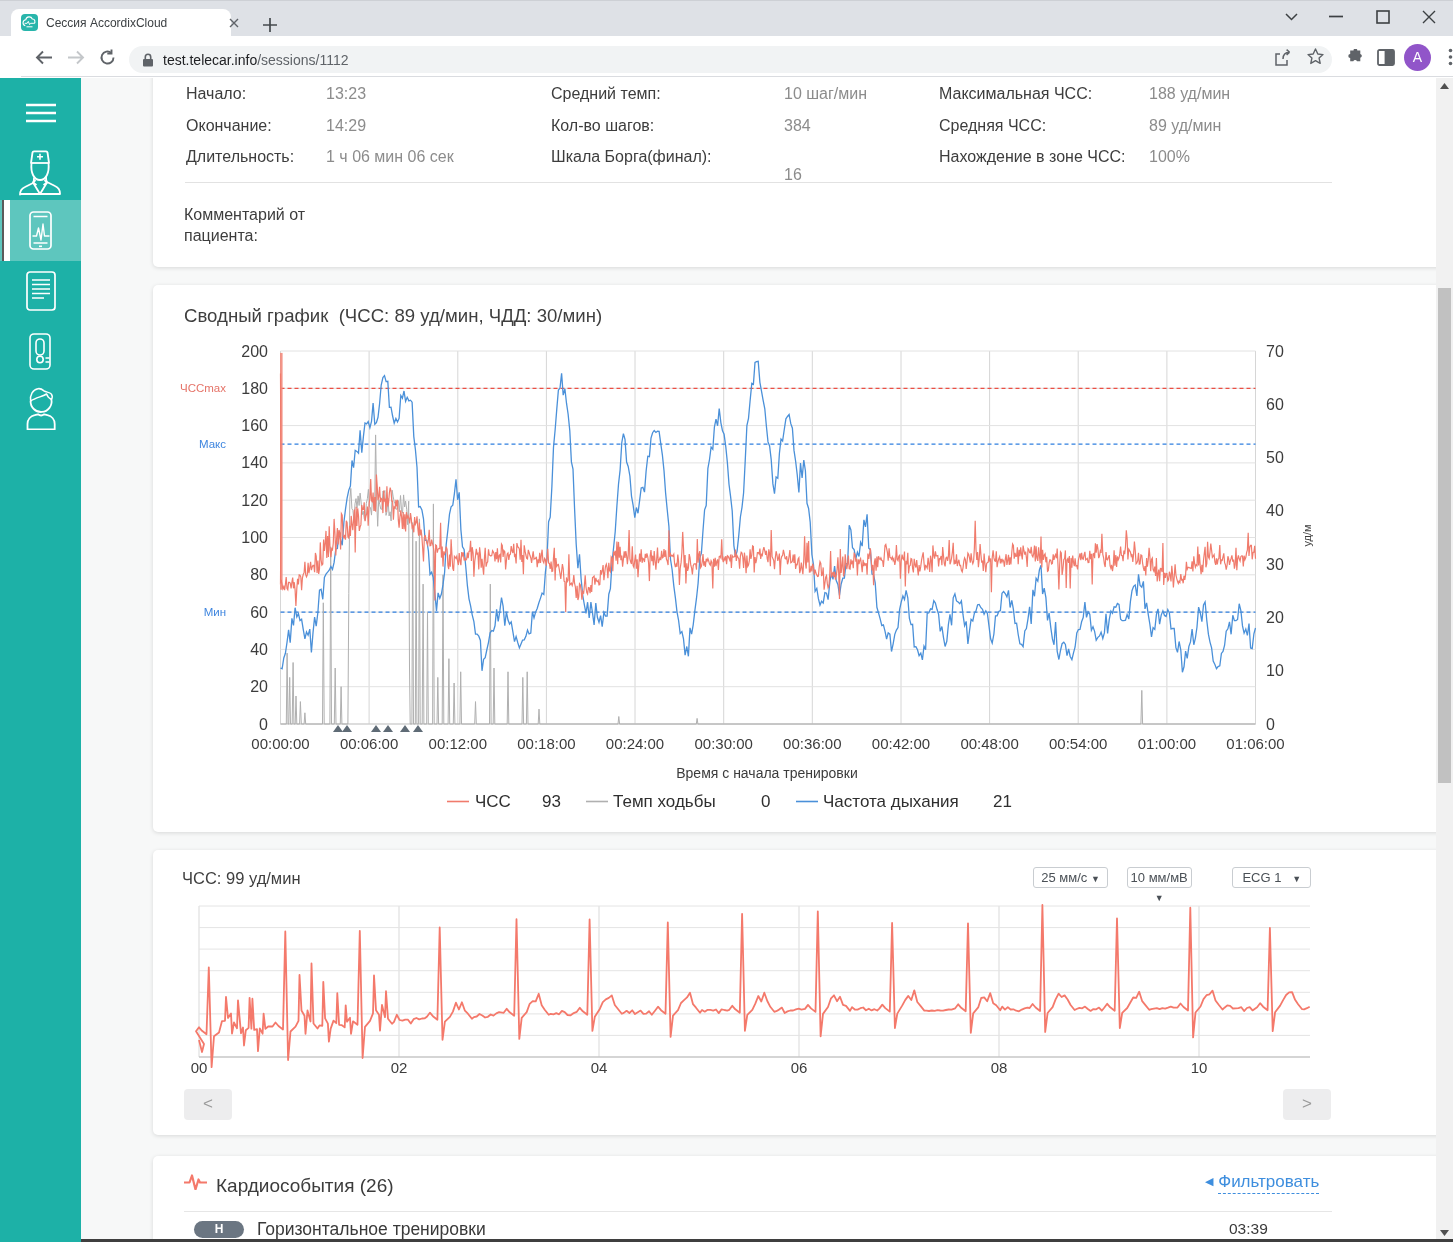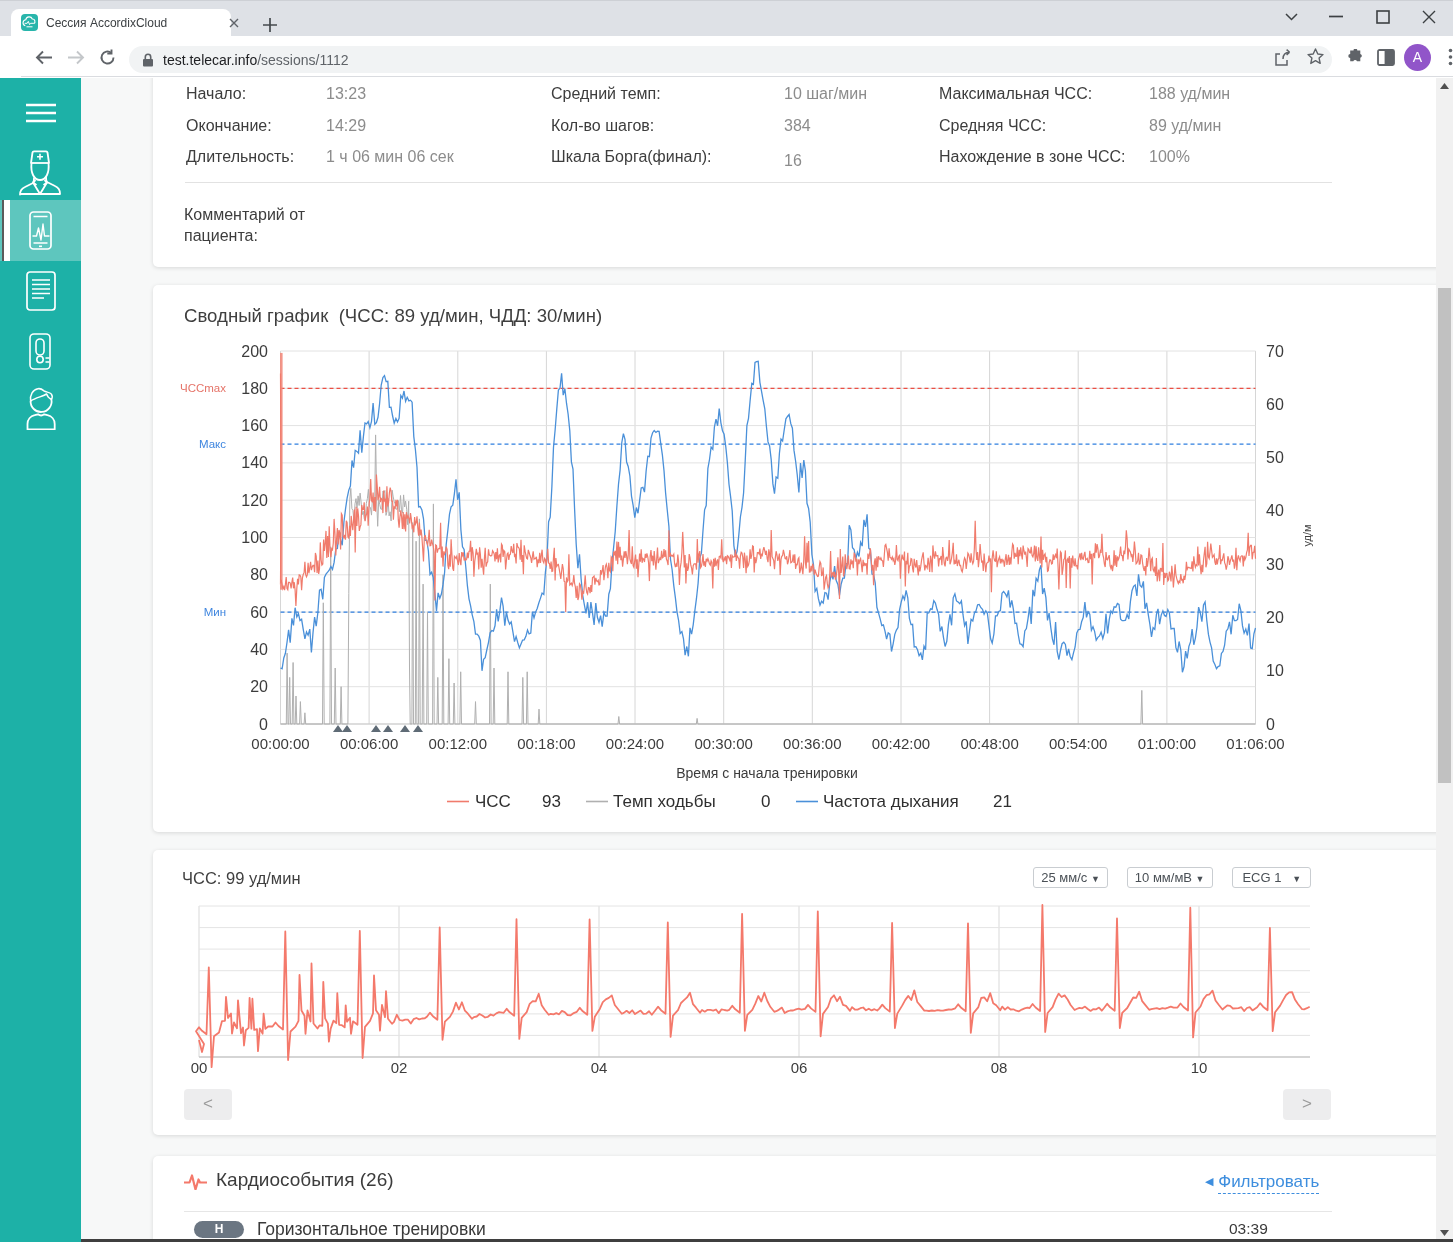--- a/index.html
+++ b/index.html
@@ -102,21 +102,21 @@
 <div class="val" style="left:996px;top:47px">188 уд/мин</div>
 <div class="lbl" style="left:33px;top:79px">Окончание:</div>
 <div class="val" style="left:173px;top:79px">14:29</div>
 <div class="lbl" style="left:398px;top:79px">Кол-во шагов:</div>
 <div class="val" style="left:631px;top:79px">384</div>
 <div class="lbl" style="left:786px;top:79px">Средняя ЧСС:</div>
 <div class="val" style="left:996px;top:79px">89 уд/мин</div>
 <div class="lbl" style="left:33px;top:110px">Длительность:</div>
 <div class="val" style="left:173px;top:110px">1 ч 06 мин 06 сек</div>
 <div class="lbl" style="left:398px;top:110px">Шкала Борга(финал):</div>
-<div class="val" style="left:631px;top:114px">16</div>
+<div class="val" style="left:631px;top:128px">16</div>
 <div class="lbl" style="left:786px;top:110px">Нахождение в зоне ЧСС:</div>
 <div class="val" style="left:996px;top:110px">100%</div>
 <div class="abs" style="left:32px;top:144px;width:1147px;height:1px;background:#e2e2e2"></div>
 <div class="lbl" style="left:31px;top:166px;line-height:21px">Комментарий от<br>пациента:</div>
 </div>
 <div class="card" style="top:206.5px;height:547.5px;"></div>
 <svg class="abs" style="left:153px;top:206.5px" width="1210" height="548" viewBox="0 0 1210 548">
       <text x="31.0" y="36.5" font-size="18.6" fill="#3f3f3f">Сводный график&nbsp;&nbsp;(ЧСС: 89 уд/мин, ЧДД: 30/мин)</text>
       <line x1="127.5" y1="66.0" x2="127.5" y2="439.0" stroke="#d6d6d6" stroke-width="1"></line>
       <line x1="216.1" y1="66.0" x2="216.1" y2="439.0" stroke="#d6d6d6" stroke-width="1"></line>
@@ -221,29 +221,29 @@
       <line x1="46.0" y1="207.0" x2="1157.0" y2="207.0" stroke="#b9b9b9" stroke-width="1"></line>
       <polyline points="46.0,190.0 49.0,202.0 51.0,194.0 43.0,181.3 46.0,177.3 49.0,180.8 53.5,184.3 55.8,117.3 58.6,217.2 61.0,186.3 66.0,182.5 69.0,171.1 72.0,170.8 73.0,146.8 75.0,168.0 78.0,163.5 79.0,183.5 81.0,172.5 84.0,178.3 85.0,150.3 88.0,183.3 90.0,177.5 91.0,195.5 92.8,180.3 95.6,177.9 96.6,147.9 98.4,178.7 99.4,148.7 101.2,179.9 104.0,179.1 105.0,201.1 106.8,178.3 109.6,183.7 110.6,163.7 112.4,178.8 115.2,176.5 119.5,176.5 122.5,172.5 125.5,176.0 130.0,179.5 132.3,81.5 135.1,210.1 137.5,181.5 142.5,176.7 145.5,170.9 146.5,124.9 148.5,160.5 151.5,165.8 152.5,183.8 154.5,160.5 157.5,171.5 158.5,113.5 160.5,173.5 164.5,178.5 166.5,175.4 169.3,175.8 170.3,131.8 172.1,168.4 174.9,173.6 175.9,191.6 177.7,178.6 180.5,170.6 183.3,173.2 184.3,143.2 186.1,174.8 188.9,175.2 191.7,177.4 192.7,155.4 194.0,171.8 197.0,167.8 198.0,183.8 200.0,171.3 204.5,174.8 206.8,80.8 209.6,208.0 212.0,176.8 217.0,170.8 220.0,163.4 221.0,125.4 223.0,160.3 226.0,164.7 227.0,180.7 229.0,154.9 232.0,167.2 233.0,141.2 235.0,168.8 239.0,173.8 241.0,171.9 243.8,164.8 246.6,170.0 249.4,170.7 252.2,169.6 255.0,169.7 257.8,173.6 260.6,169.2 263.4,168.0 266.2,169.4 269.0,168.5 271.8,168.3 273.9,166.7 276.9,162.7 279.9,166.2 284.4,169.7 286.7,77.5 289.5,189.8 291.9,171.7 296.9,166.9 299.9,161.6 302.9,152.7 305.9,159.5 308.9,152.3 311.9,160.7 314.9,163.7 318.9,168.7 320.9,167.1 323.7,166.5 326.5,164.0 329.3,165.5 332.1,167.5 334.9,166.8 337.7,164.5 340.5,165.6 343.3,163.4 346.1,162.2 350.7,162.8 353.7,158.8 356.7,162.3 361.2,165.8 363.5,69.2 366.3,188.9 368.7,167.8 373.7,162.1 376.7,153.8 379.7,151.1 382.7,151.3 385.7,143.8 388.7,155.3 391.7,159.8 395.7,164.8 397.7,163.9 400.5,164.4 403.3,163.2 406.1,164.3 408.9,160.9 411.7,162.1 414.5,165.0 417.3,165.4 420.1,163.4 423.8,161.8 426.8,157.8 429.8,161.3 434.3,164.8 436.6,69.4 439.4,180.9 441.8,166.8 446.8,158.9 449.8,152.1 452.8,149.4 455.8,147.9 458.8,145.4 461.8,155.0 464.8,158.8 468.8,163.8 470.8,162.9 473.6,160.8 476.4,163.0 479.2,160.3 482.0,164.1 484.8,162.3 487.6,160.6 490.4,163.8 493.2,163.6 496.0,161.2 498.8,164.8 502.0,160.7 505.0,156.7 508.0,160.2 512.5,163.7 514.8,72.5 517.6,186.9 520.0,165.7 525.0,160.2 528.0,153.0 531.0,150.2 534.0,147.4 537.0,142.7 540.0,154.2 543.0,157.7 547.0,162.7 549.0,159.9 551.8,161.7 554.6,159.8 557.4,159.9 560.2,160.6 563.0,159.5 565.8,163.1 568.6,159.3 571.4,160.0 574.2,160.6 576.3,159.8 579.3,155.8 582.3,159.3 586.8,162.8 589.1,63.8 591.9,180.8 594.3,164.8 599.3,159.9 602.3,153.7 605.3,146.0 608.3,151.5 611.3,142.7 614.3,151.0 617.3,156.8 621.3,161.8 623.3,161.2 626.1,159.6 628.9,157.6 631.7,163.0 634.5,161.4 637.3,160.5 640.1,160.5 642.9,159.4 645.7,158.7 648.5,159.6 652.0,158.9 655.0,154.9 658.0,158.4 662.5,161.9 664.8,61.3 667.6,186.3 670.0,163.9 675.0,157.0 678.0,148.3 681.0,145.3 684.0,151.2 687.0,146.7 690.0,154.9 693.0,155.9 697.0,160.9 699.0,157.1 701.8,159.5 704.6,159.6 707.4,158.2 710.2,157.5 713.0,160.3 715.8,158.7 718.6,160.4 721.4,159.2 724.2,160.5 726.3,158.6 729.3,154.6 732.3,158.1 736.8,161.6 739.1,73.0 741.9,178.0 744.3,163.6 749.3,155.4 752.3,149.9 755.3,145.9 758.3,150.1 761.3,140.3 764.3,152.0 767.3,155.6 771.3,160.6 773.3,160.6 776.1,161.0 778.9,160.5 781.7,160.8 784.5,160.1 787.3,160.5 790.1,160.6 792.9,160.0 795.7,159.5 798.5,159.6 802.2,158.3 805.2,154.3 808.2,157.8 812.7,161.3 815.0,73.3 817.8,182.8 820.2,163.3 825.2,157.4 828.2,148.0 831.2,147.4 834.2,151.3 837.2,143.1 840.2,153.2 843.2,155.3 847.2,160.3 849.2,156.6 852.0,159.6 854.8,157.1 857.6,159.5 860.4,159.3 863.2,160.7 866.0,161.3 868.8,159.6 871.6,158.4 874.4,157.6 876.6,158.0 879.6,154.0 882.6,157.5 887.1,161.0 889.4,55.0 892.2,182.0 894.6,163.0 899.6,157.1 902.6,149.4 905.6,143.7 908.6,147.0 911.6,145.4 914.6,149.5 917.6,155.0 921.6,160.0 923.6,159.0 926.4,157.9 929.2,158.3 932.0,156.6 934.8,159.0 937.6,160.9 940.4,159.1 943.2,159.3 946.0,157.6 948.8,160.7 951.2,157.8 954.2,153.8 957.2,157.3 961.7,160.8 964.0,68.5 966.8,178.0 969.2,162.8 974.2,158.0 977.2,152.7 980.2,147.5 983.2,147.8 986.2,141.7 989.2,151.2 992.2,154.8 996.2,159.8 998.2,159.2 1001.0,158.6 1003.8,158.1 1006.6,159.2 1009.4,158.1 1012.2,158.7 1015.0,157.7 1017.8,156.6 1020.6,157.7 1024.5,157.5 1027.5,153.5 1030.5,157.0 1035.0,160.5 1037.3,57.7 1040.1,187.4 1042.5,162.5 1047.5,156.5 1050.5,149.1 1053.5,145.2 1056.5,144.3 1059.5,140.6 1062.5,150.5 1065.5,154.5 1069.5,159.5 1071.5,157.7 1074.3,155.4 1077.1,155.9 1079.9,158.5 1082.7,158.4 1085.5,158.1 1088.3,157.2 1091.1,161.1 1093.9,158.0 1096.7,157.1 1099.5,160.4 1104.1,157.2 1107.1,153.2 1110.1,156.7 1114.6,160.2 1116.9,77.9 1119.7,181.2 1122.1,162.2 1127.1,155.6 1130.1,150.1 1133.1,145.0 1136.1,142.4 1139.1,142.1 1142.1,149.8 1145.1,154.2 1149.1,159.2 1151.1,159.3 1153.9,158.2 1156.7,156.7" fill="none" stroke="#f4796b" stroke-width="1.8" stroke-linejoin="round"></polyline>
       <text x="46.0" y="223.0" font-size="15" fill="#3c3c3c" text-anchor="middle">00</text>
       <text x="246.0" y="223.0" font-size="15" fill="#3c3c3c" text-anchor="middle">02</text>
       <text x="446.0" y="223.0" font-size="15" fill="#3c3c3c" text-anchor="middle">04</text>
       <text x="646.0" y="223.0" font-size="15" fill="#3c3c3c" text-anchor="middle">06</text>
       <text x="846.0" y="223.0" font-size="15" fill="#3c3c3c" text-anchor="middle">08</text>
       <text x="1046.0" y="223.0" font-size="15" fill="#3c3c3c" text-anchor="middle">10</text>
     </svg>
 <div class="btn" style="left:1033px;top:788.5px;width:75px">25 мм/с <span style="font-size:9px">▼</span></div>
-<div class="btn" style="left:1126.7px;top:788.5px;width:86px">10 мм/мВ <span style="font-size:9px">▼</span></div>
+<div class="btn" style="left:1126.7px;top:788.5px;width:65px">10 мм/мВ <span style="font-size:9px">▼</span></div>
 <div class="btn" style="left:1232.3px;top:788.5px;width:79px">ECG 1&nbsp;&nbsp; <span style="font-size:9px">▼</span></div>
 <div class="navbtn" style="left:184px;top:1011px">&lt;</div>
 <div class="navbtn" style="left:1283px;top:1011px">&gt;</div>
 <div class="card" style="top:1078px;height:120px;">
 <svg class="abs" style="left:31px;top:18px" width="23" height="16" viewBox="0 0 23 16">
 <path d="M0 8.5 h5.5 l2.5-7 3.5 14 3-10 1.5 3 h7" fill="none" stroke="#f4796b" stroke-width="2.2" stroke-linejoin="round"></path>
       </svg>
-<div class="abs" style="left:63px;top:13px;font-size:19px;color:#3c3c3c">Кардиособытия (26)</div>
+<div class="abs" style="left:63px;top:19px;font-size:19px;color:#3c3c3c">Кардиособытия (26)</div>
 <div class="abs" style="left:1052px;top:16px;font-size:17px;color:#3e8ede"><span style="font-size:11px;vertical-align:2px">◀</span> <span style="border-bottom:1.5px dashed #3e8ede;padding-bottom:2px">Фильтровать</span></div>
 <div class="abs" style="left:31px;top:55.0px;width:1148px;height:1px;background:#e6e6e6"></div>
 <div class="abs" style="left:41px;top:65.0px;width:50px;height:16.5px;border-radius:9px;background:#6b7682;color:#fff;font-size:12px;font-weight:bold;text-align:center;line-height:16.5px">H</div>
 <div class="abs" style="left:104px;top:63.0px;font-size:17.5px;color:#3a3a3a">Горизонтальное тренировки</div>
 <div class="abs" style="left:1076px;top:64.0px;font-size:15.5px;color:#3a3a3a">03:39</div>
 </div>
 <div class="abs" style="left:81px;top:1161px;width:1372px;height:2.5px;background:#3f3f3f;z-index:5"></div>
 <div id="scrolltrack"></div>
     <div id="scrollthumb"></div>
 <svg class="abs" style="left:1440px;top:5px" width="9" height="6" viewBox="0 0 9 6">

